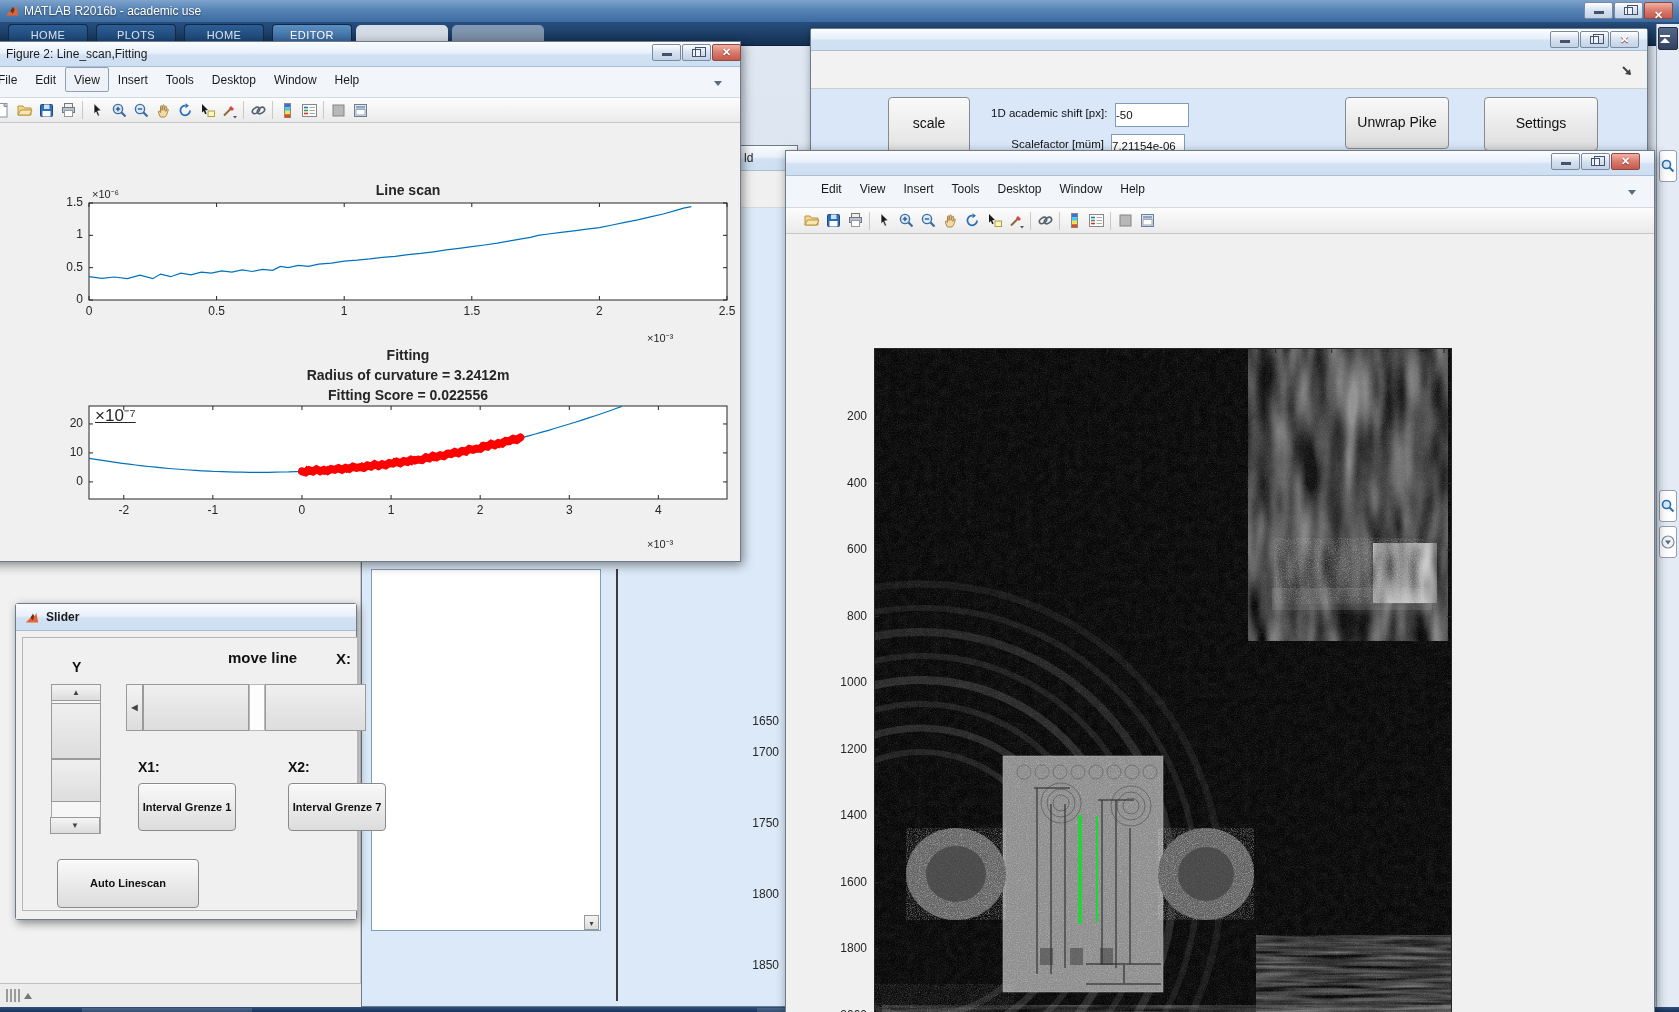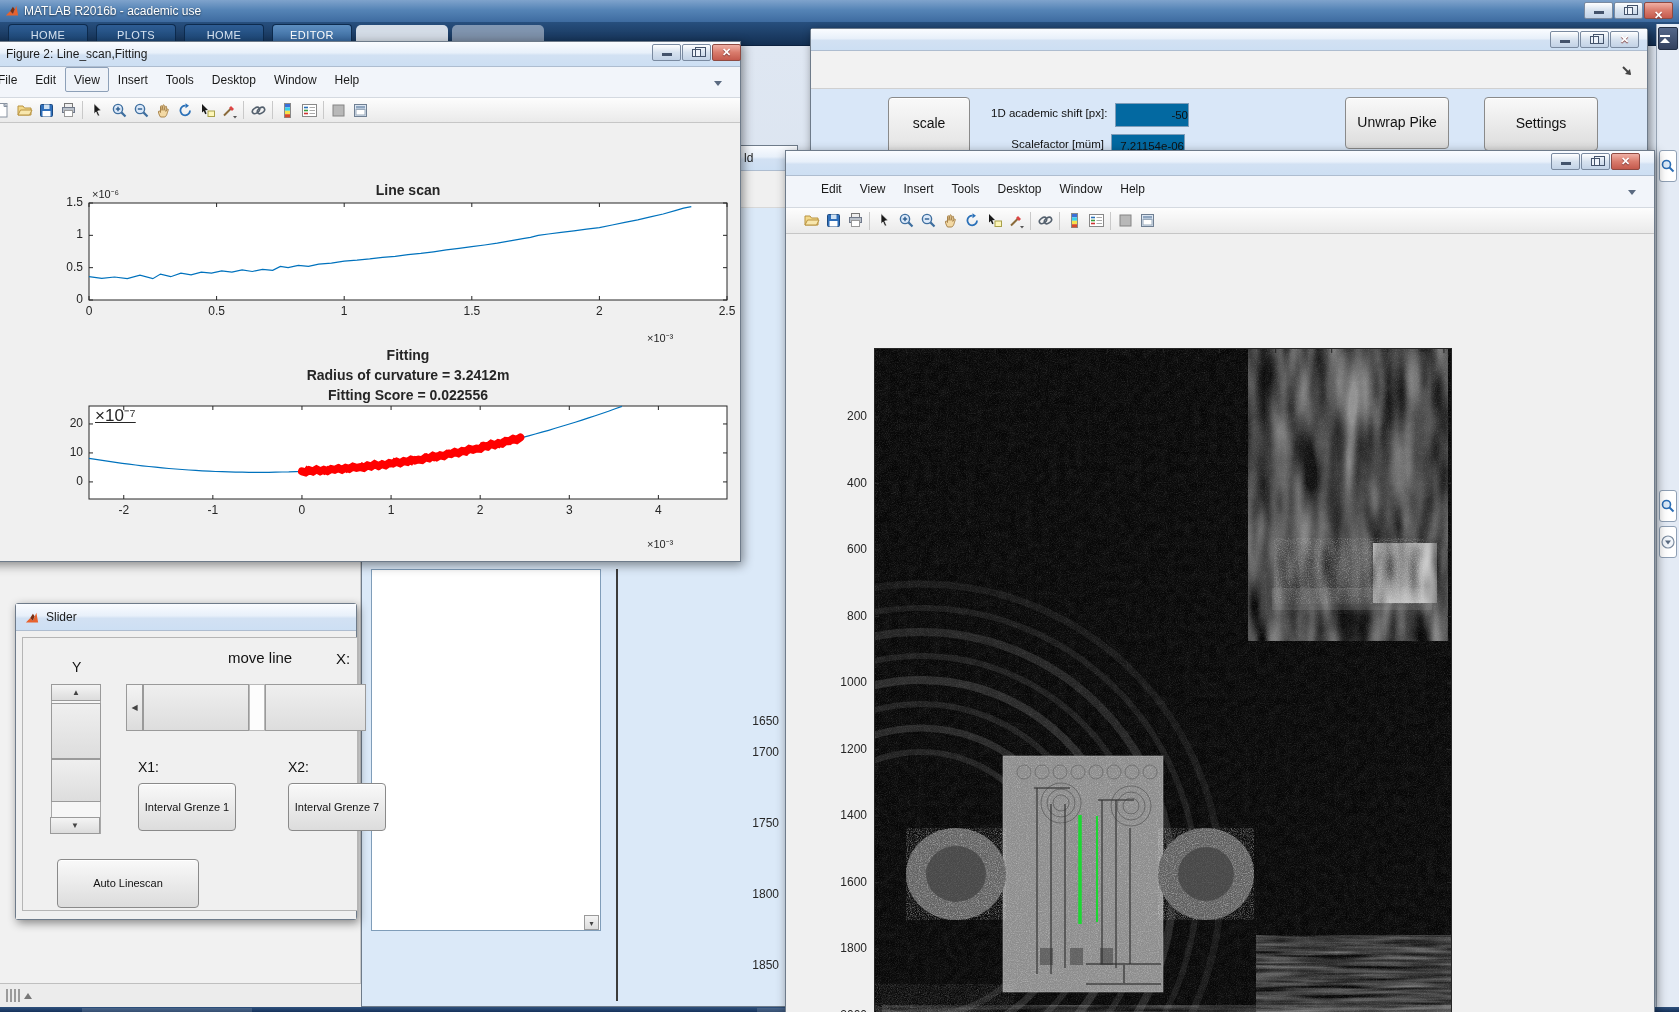--- a/index.html
+++ b/index.html
@@ -64,22 +64,22 @@
   .tool-bar { position:absolute; left:0; right:0; background:linear-gradient(#fdfdfd,#eaeaea);
     border-bottom:1px solid #c6c6c6; display:flex; align-items:center; }
   .tbi { width:20px; height:20px; margin:0 1px; display:inline-flex; align-items:center; justify-content:center; }
   .tb-sep { width:1px; height:18px; background:#c9c9c9; margin:0 3px; }
   .canvas { position:absolute; left:0; right:0; bottom:0; background:#f0f0f0; }
 
   
   .mbtn { position:absolute; background:linear-gradient(#f9f9f9,#ececec 45%,#dcdcdc);
     border:1px solid #8a8a8a; border-radius:4px; box-shadow:inset 0 1px 0 #fff;
     text-align:center; color:#111; }
-  .mfield { position:absolute; background:#0369a1; border:1px solid #7f9db9;
-    text-align:right; font-size:11.5px; color:#111; }
+  .mfield { position:absolute; background:#ffffff; border:1px solid #7f9db9;
+    text-align:left; font-size:11.5px; color:#111; }
   .mlabel { position:absolute; font-size:11.5px; color:#111; white-space:nowrap; }
   .plot-text { position:absolute; font-size:12px; color:#262626; white-space:nowrap; }
   .plot-title { font-weight:bold; font-size:14px; }
   .tick-label { position:absolute; font-size:12px; color:#262626; white-space:nowrap; }
   .scrollbtn { position:absolute; background:linear-gradient(#f4f4f4,#dcdcdc);
     border:1px solid #9a9a9a; text-align:center; color:#444; }
   .sthumb { position:absolute; background:linear-gradient(#efefef,#dddddd);
     border:1px solid #9a9a9a; }
 </style>
 </head>
@@ -170,21 +170,21 @@
       <div id="blue-numbers">
           <span class="tick-label" style="left: 330px; top: 466px; width: 87px; text-align: right; margin-top: 40px;">1650</span>
           <span class="tick-label" style="left: 330px; top: 537px; width: 87px; text-align: right;">1700</span>
           <span class="tick-label" style="left: 330px; top: 608px; width: 87px; text-align: right;">1750</span>
           <span class="tick-label" style="left: 330px; top: 679px; width: 87px; text-align: right;">1800</span>
           <span class="tick-label" style="left: 330px; top: 750px; width: 87px; text-align: right;">1850</span>
         </div>
     </div>
   </div>
 
-  <div class="win" id="slider-win" style="left:15px;top:603px;width:342px;height:317px;border-radius:3px;">
+  <div class="win" id="slider-win" style="left:15px;top:603px;width:342px;height:317px;border-radius:3px;font-weight:bold;">
     <div class="win-titlebar" style="height:27px;">
       <svg class="ml-logo" style="left:9px;top:7px;" viewBox="0 0 16 16">
         <polygon points="1,13 6,8 9,11 13,2 15,13" fill="#e8622d"></polygon>
           <polygon points="6,8 9,3 11,6 9,11" fill="#7a2e12"></polygon>
       </svg>
       <span class="win-title-text" style="left:30px;top:6px;">Slider</span>
     </div>
     <div class="canvas" style="top:27px;">
       <div class="abs" style="left:6px;top:6px;right:-2px;bottom:8px;border:1px solid #b5b5b5;background:#f0f0f0;"></div>
       <span class="abs" style="left:56px;top:28px;font-size:14px;color:#111;">Y</span>

